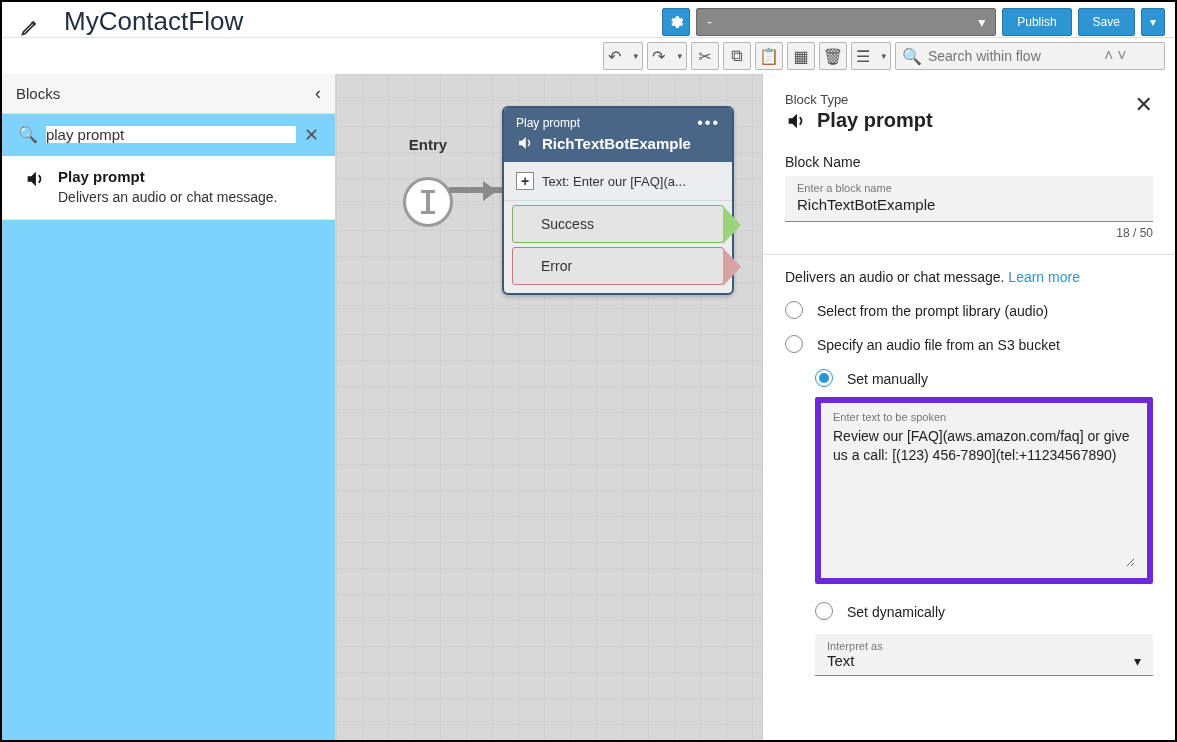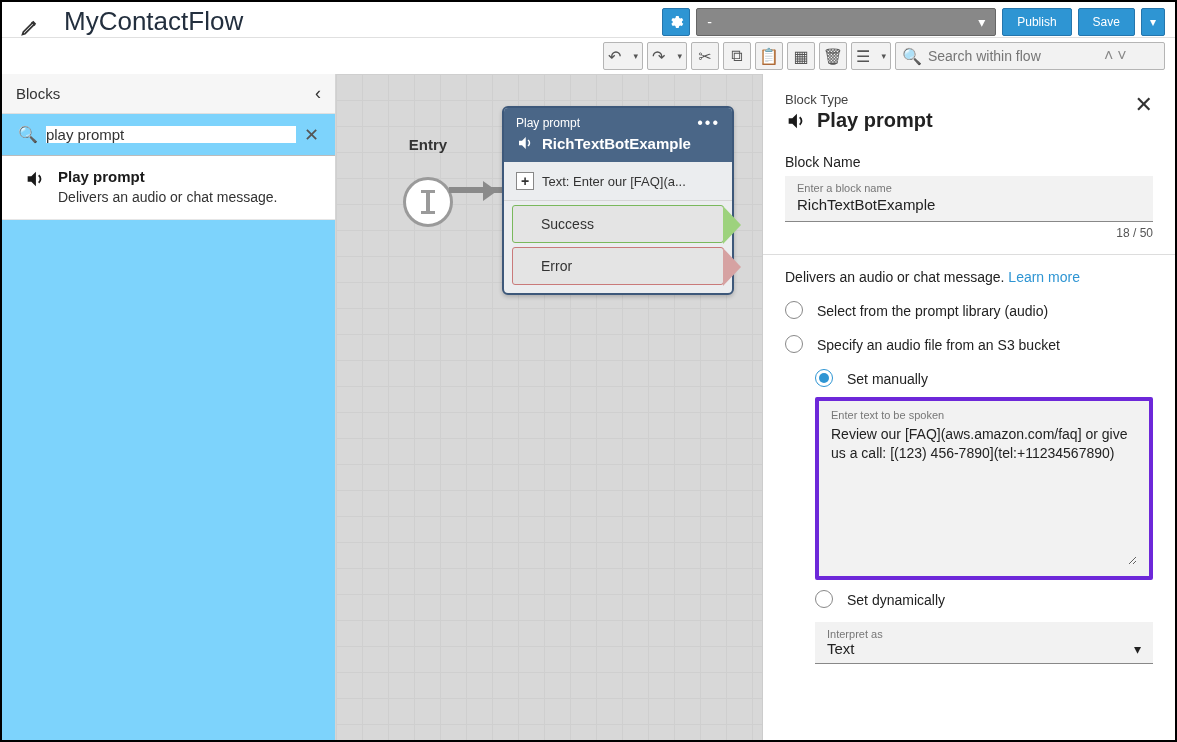--- a/index.html
+++ b/index.html
@@ -62,21 +62,21 @@
 .charcount{text-align:right;font-size:12px;color:#555;margin-top:4px}
 .divider{height:1px;background:#ddd;margin:14px -22px}
 .desc-line{font-size:14px;color:#222}
 .desc-line a{color:#2e95d3;text-decoration:none}
 .radio-row{display:flex;align-items:flex-end;gap:14px;margin-top:16px}
 .radio{width:18px;height:18px;border:1px solid #888;border-radius:50%;flex-shrink:0;position:relative}
 .radio.checked{border-color:#2e95d3}
 .radio.checked:after{content:"";position:absolute;inset:3px;background:#2e95d3;border-radius:50%}
 .radio-sub{margin-left:30px}
 .textarea-wrap{margin-left:30px;margin-top:10px}
-.ta{width:100%;background:#f2f2f2;border:4px solid #6d28d9;border-radius:2px;padding:8px 12px 8px;position:relative}
+.ta{width:100%;background:#f2f2f2;border:6px solid #6d28d9;border-radius:2px;padding:8px 12px 8px;position:relative}
 .ta .ph{font-size:11px;color:#777;margin-bottom:4px}
 .ta textarea{border:none;background:transparent;outline:none;width:100%;height:140px;resize:both;font-size:14px;color:#222;font-family:inherit;line-height:1.35}
 .interpret{margin-left:30px;margin-top:14px;background:#f2f2f2;border-bottom:1px solid #888;padding:6px 12px 6px;display:flex;justify-content:space-between;align-items:flex-end}
 .interpret .col{display:flex;flex-direction:column}
 .interpret .ph{font-size:11px;color:#777}
 .speaker-icon{width:22px;height:22px}
 svg{display:block}
 </style>
 </head>
 <body>
@@ -244,21 +244,21 @@
       <span>Set manually</span>
     </div>
 
     <div class="textarea-wrap">
       <div class="ta">
         <div class="ph">Enter text to be spoken</div>
         <textarea id="ta-el" style="">Review our [FAQ](aws.amazon.com/faq] or give us a call: [(123) 456-7890](tel:+11234567890)</textarea>
       </div>
     </div>
 
-    <div class="radio-row radio-sub" style="margin-top:10px">
+    <div class="radio-row radio-sub" style="margin-top:18px">
       <div class="radio"></div>
       <span>Set dynamically</span>
     </div>
 
     <div class="interpret">
       <div class="col">
         <span class="ph">Interpret as</span>
         <span style="font-size:15px">Text</span>
       </div>
       <span>▾</span>

